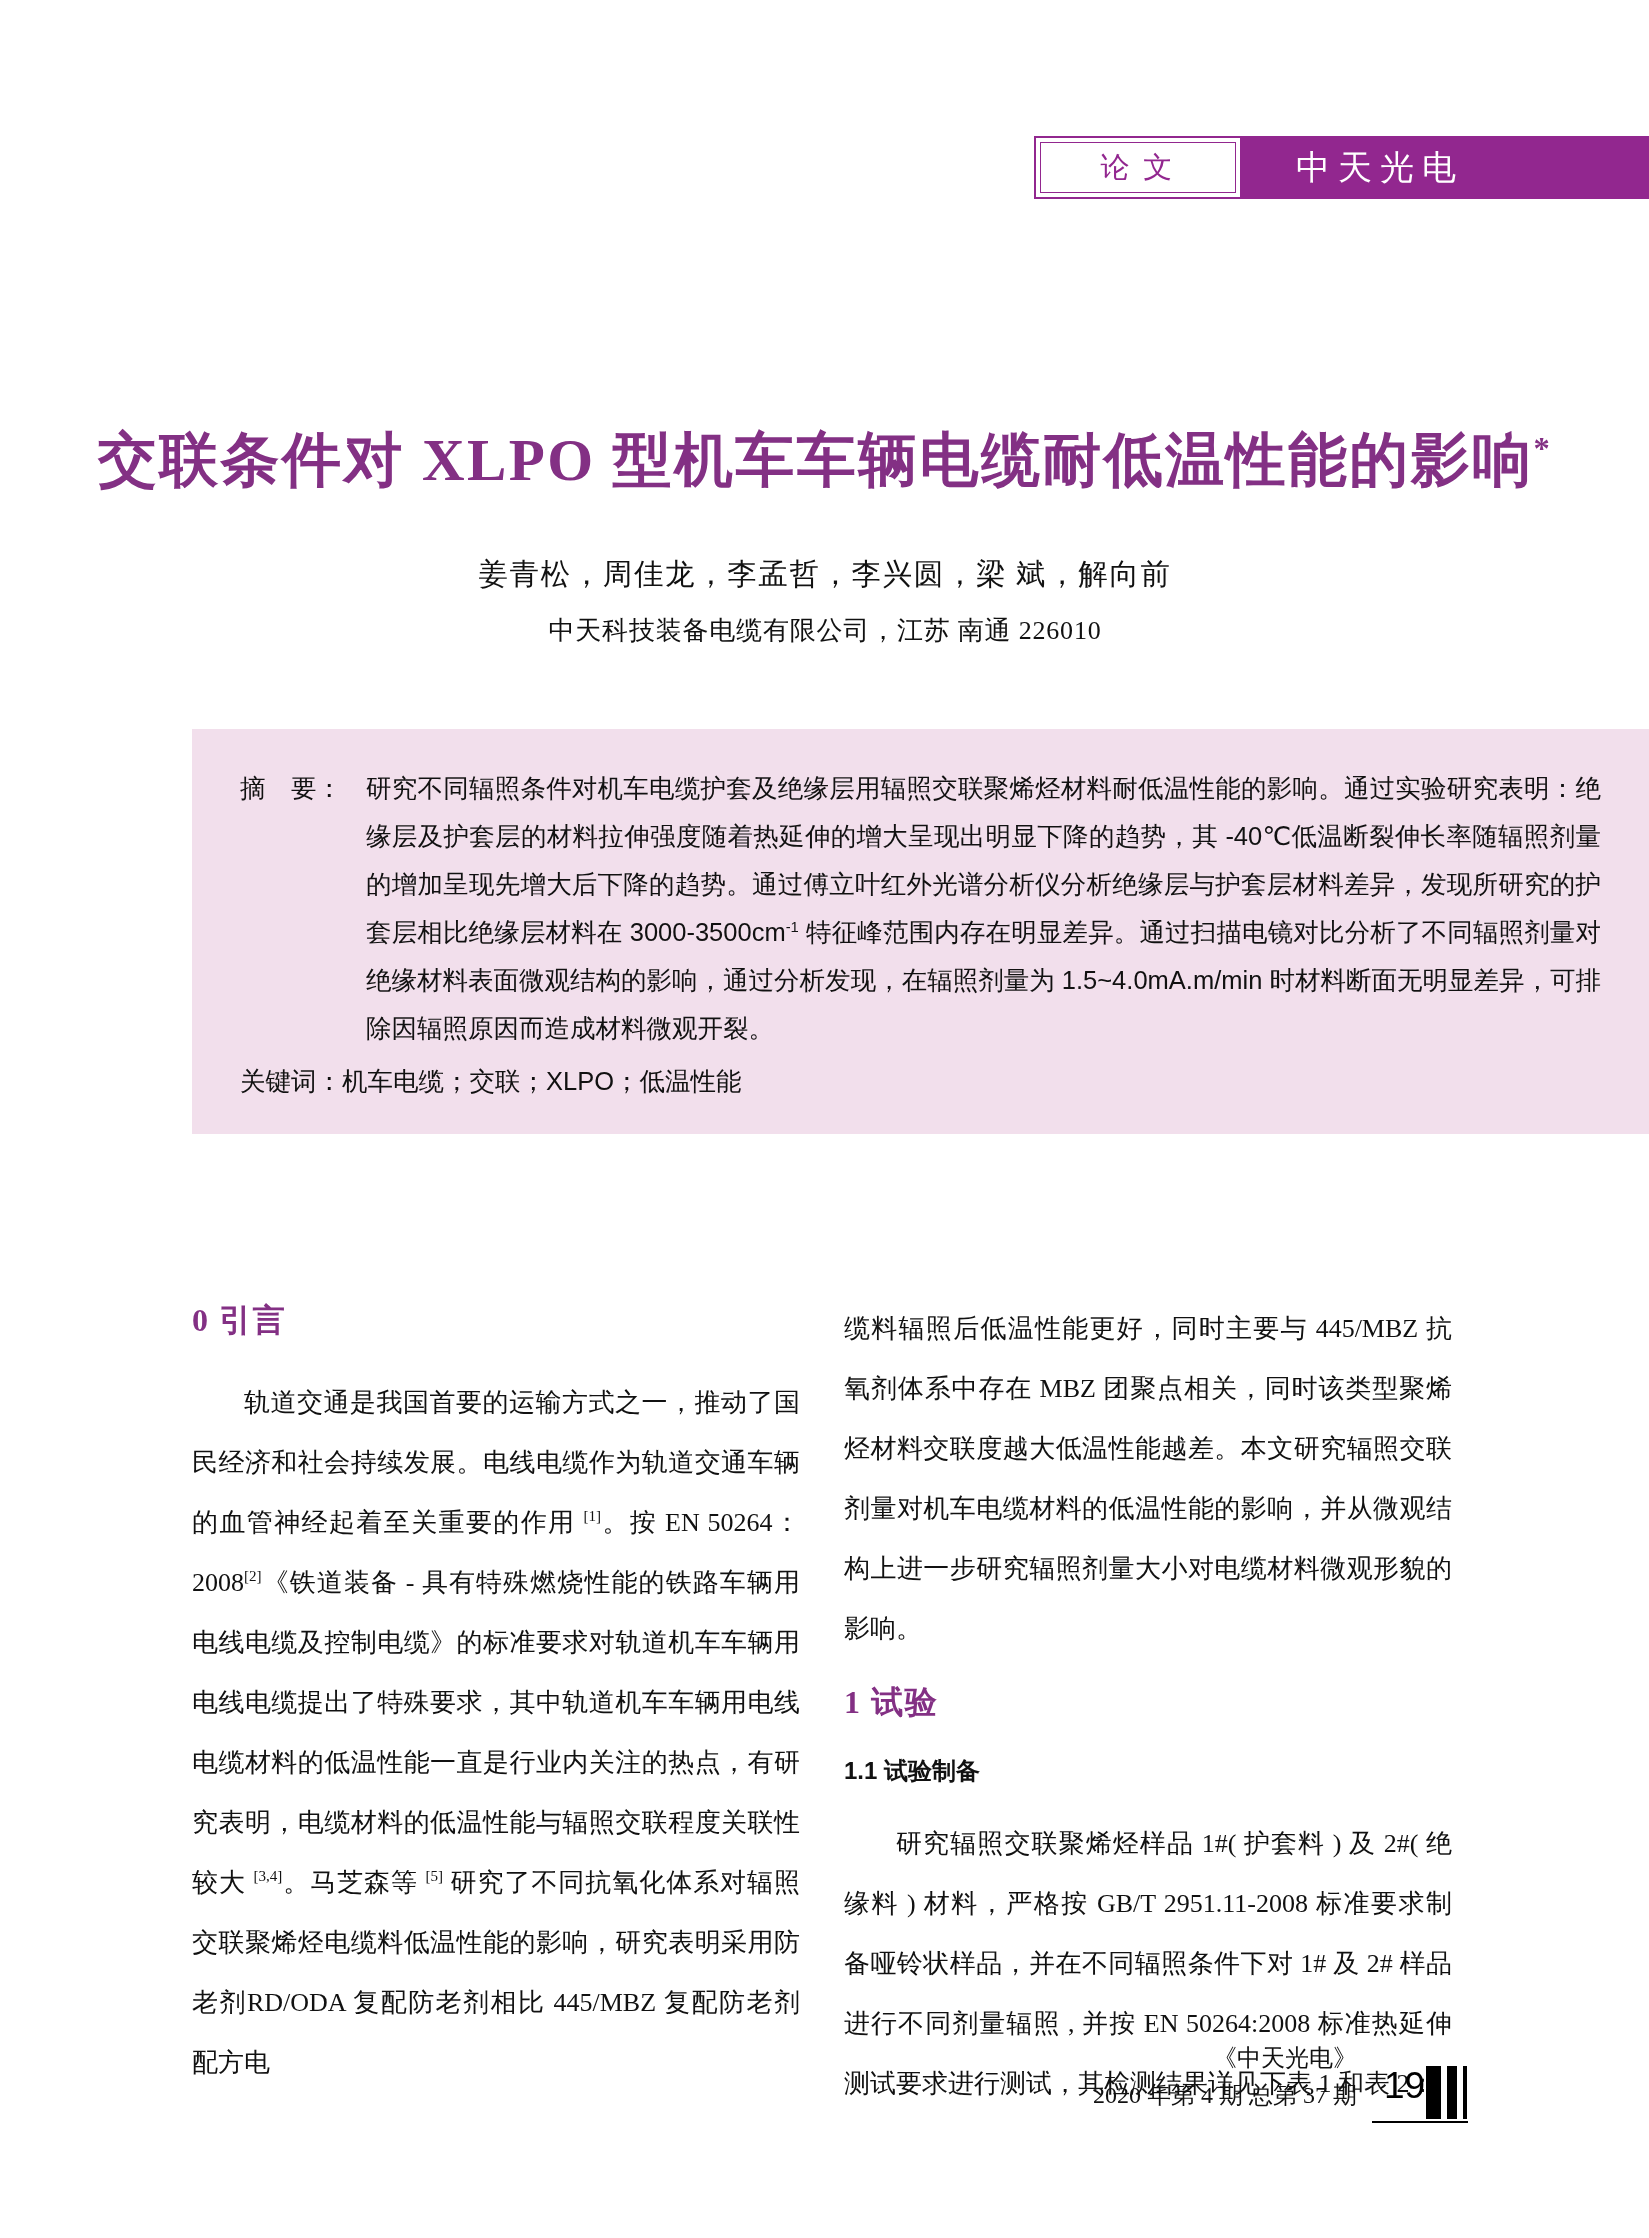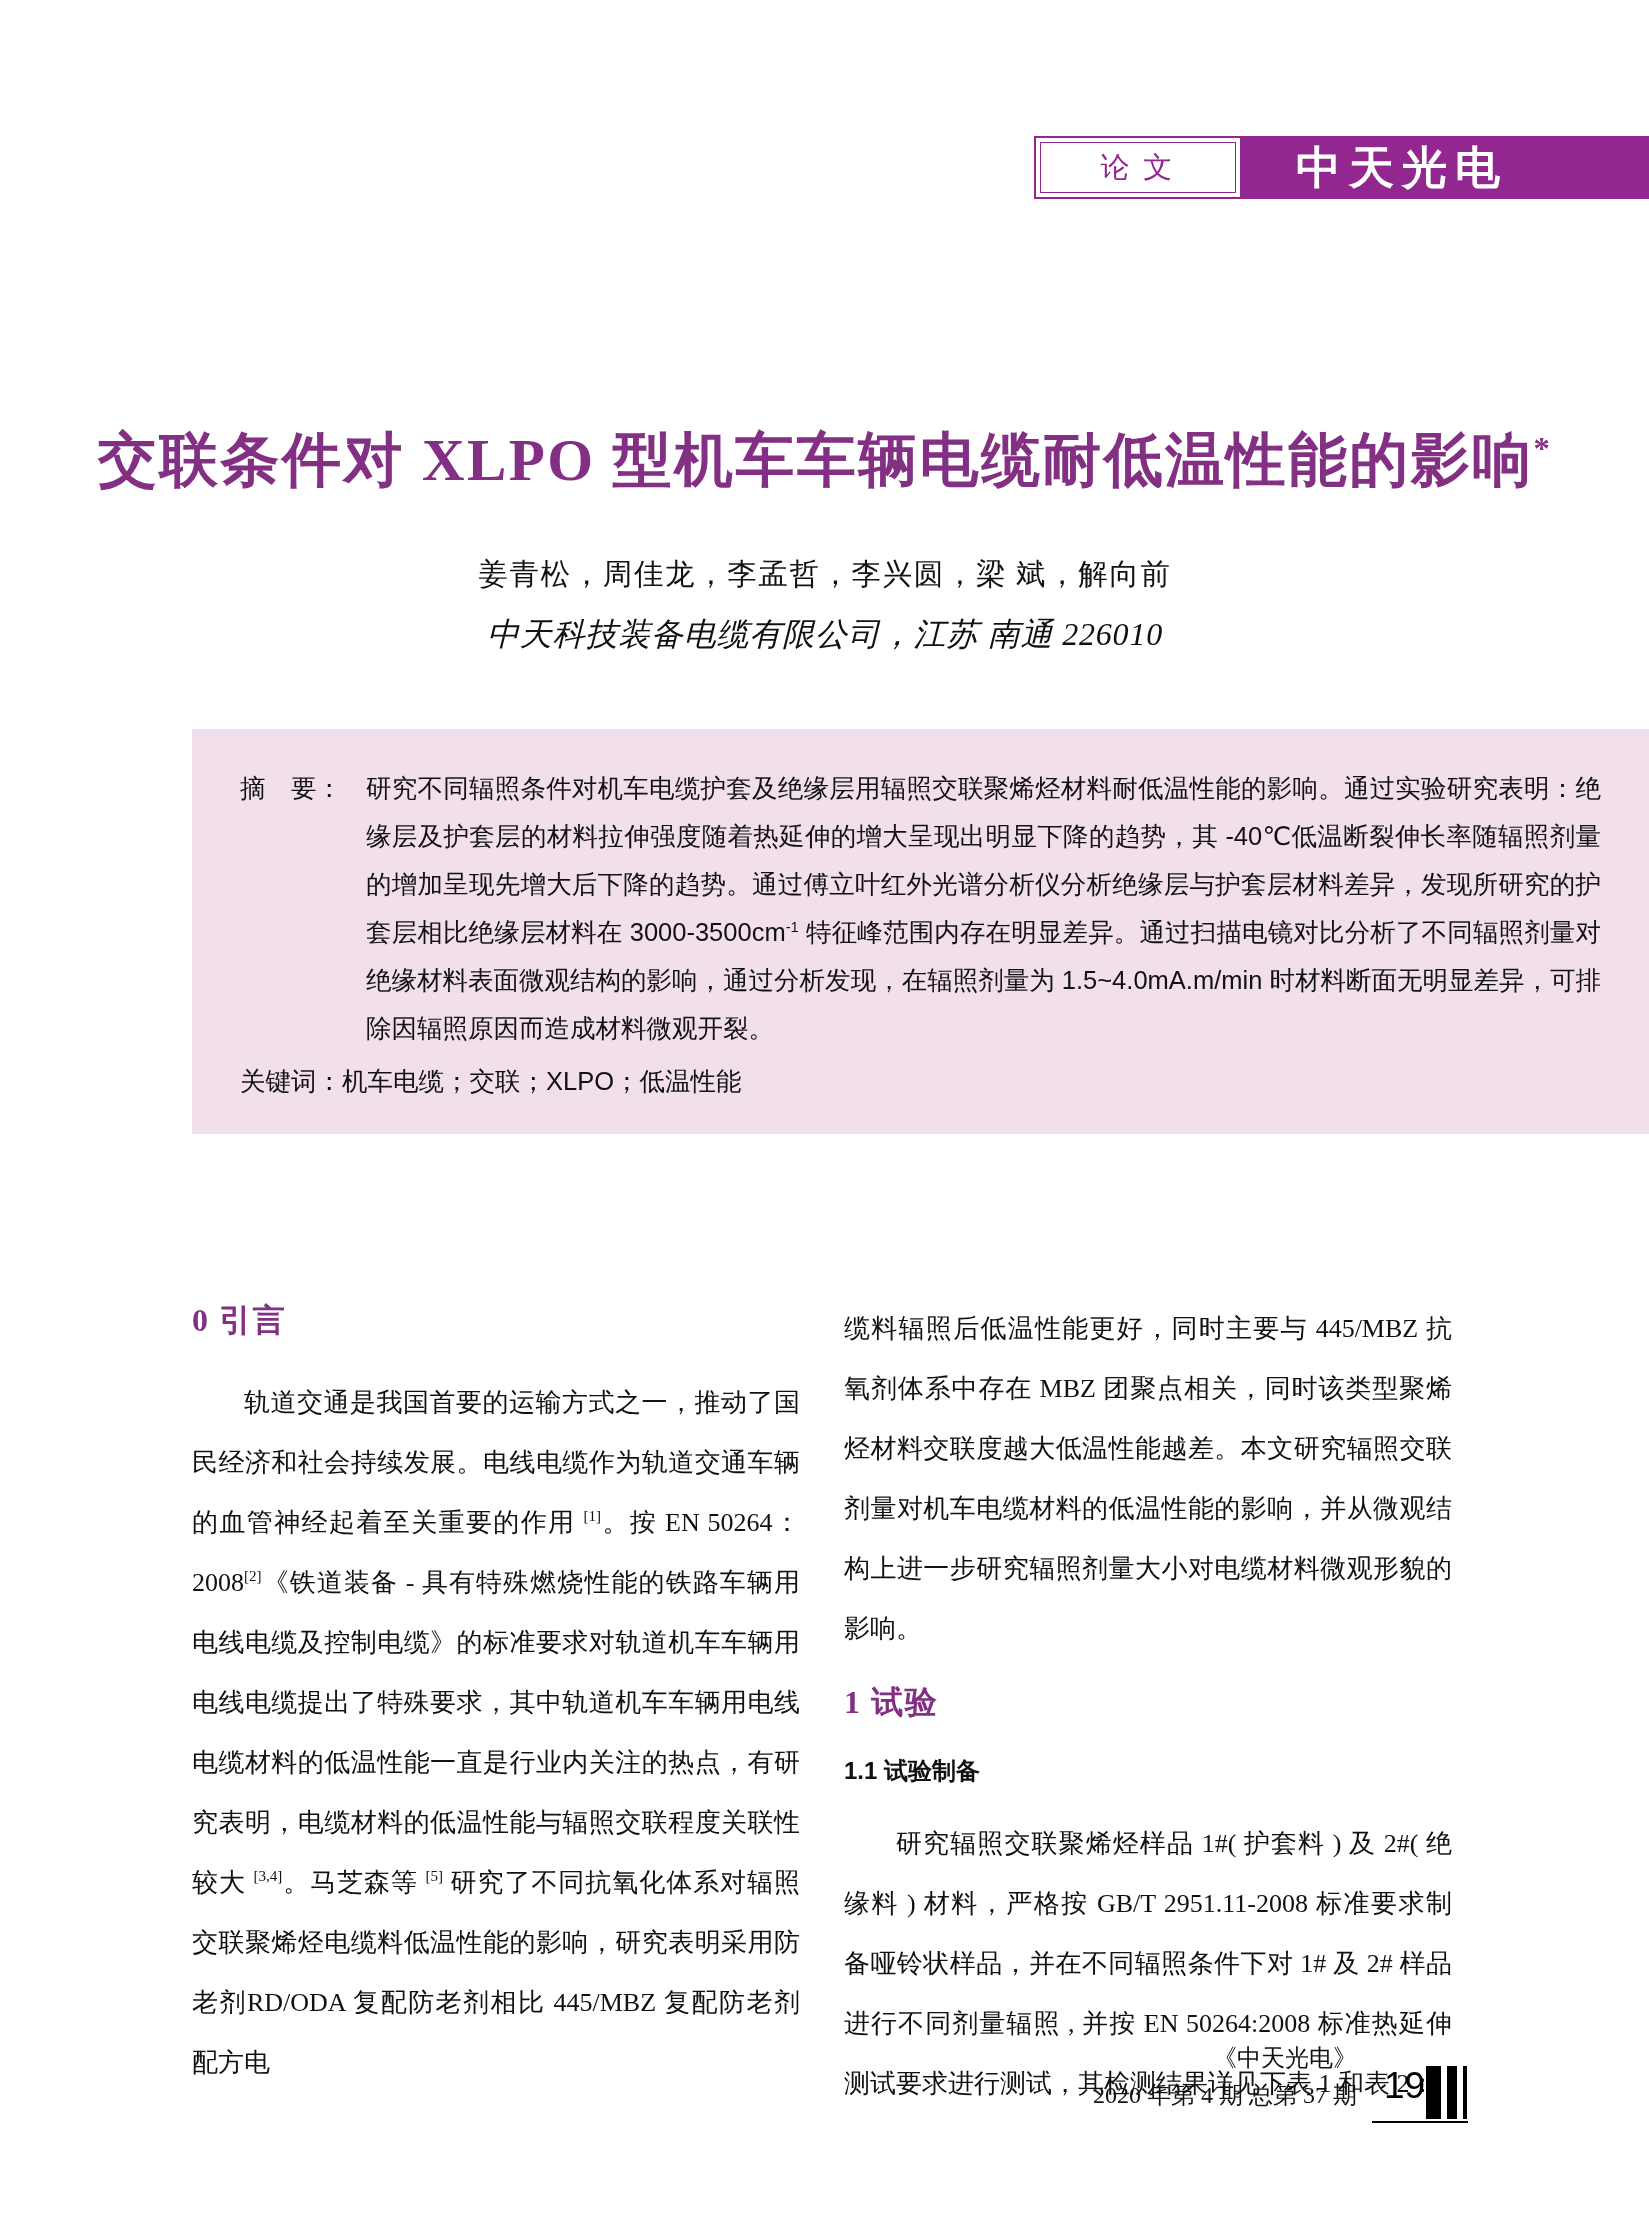--- a/index.html
+++ b/index.html
@@ -30,38 +30,38 @@
   }
   .category-inner{
     position:absolute;inset:4px;border:1.6px solid var(--purple);
     display:flex;align-items:center;justify-content:center;
   }
   .category-text{
     color:var(--purple);font-size:29px;letter-spacing:3.2px;
     font-family:"Liberation Serif","DejaVu Serif",serif;
   }
   .logo{
-    margin-left:54px;color:#ffffff;font-size:45px;font-weight:bold;
+    margin-left:54px;color:#ffffff;font-size:34px;font-weight:normal;
     letter-spacing:8px;font-family:"Liberation Serif","DejaVu Serif",serif;
   }
 
   
   .title{
     position:absolute;top:421px;left:0;width:100%;margin:0;
     text-align:center;color:var(--heading);
     font-size:59px;font-weight:bold;letter-spacing:2.4px;
   }
   .title sup{font-size:0.55em;vertical-align:super;line-height:0;}
   .authors{
     position:absolute;top:555px;left:0;width:100%;
     text-align:center;font-size:29.5px;letter-spacing:1.6px;
   }
   .affiliation{
     position:absolute;top:613px;left:0;width:100%;
-    text-align:center;font-size:32px;letter-spacing:0.8px;font-style:italic;
+    text-align:center;font-size:26px;letter-spacing:0.8px;
   }
 
   
   .abstract-box{
     position:absolute;left:192px;top:729px;width:1457px;box-sizing:border-box;
     background:var(--abstract-bg);
     padding:35px 48px 29px 48px;
     font-family:"Liberation Sans","DejaVu Sans",sans-serif;
     font-size:25.5px;line-height:48px;
   }

